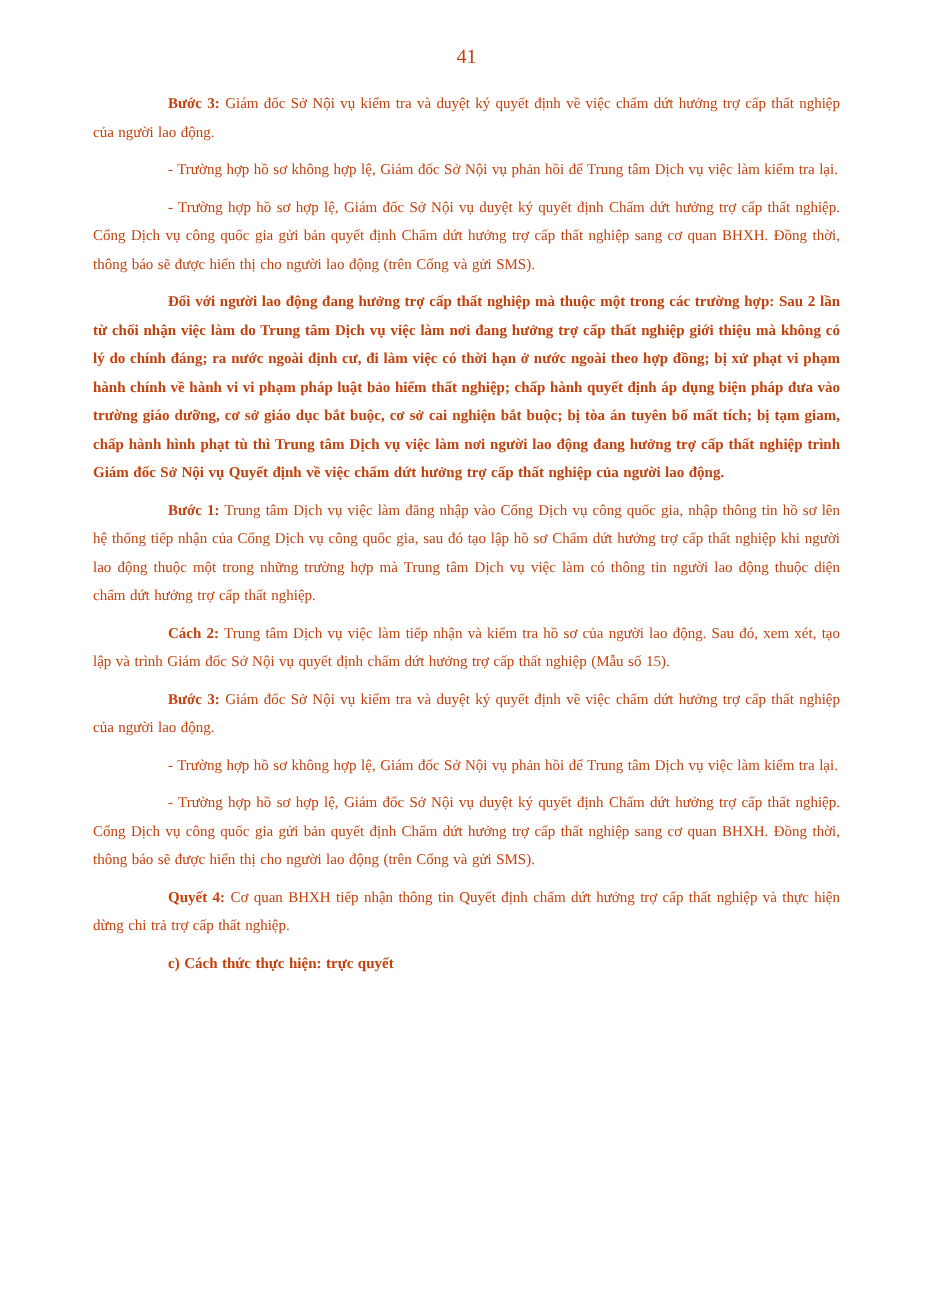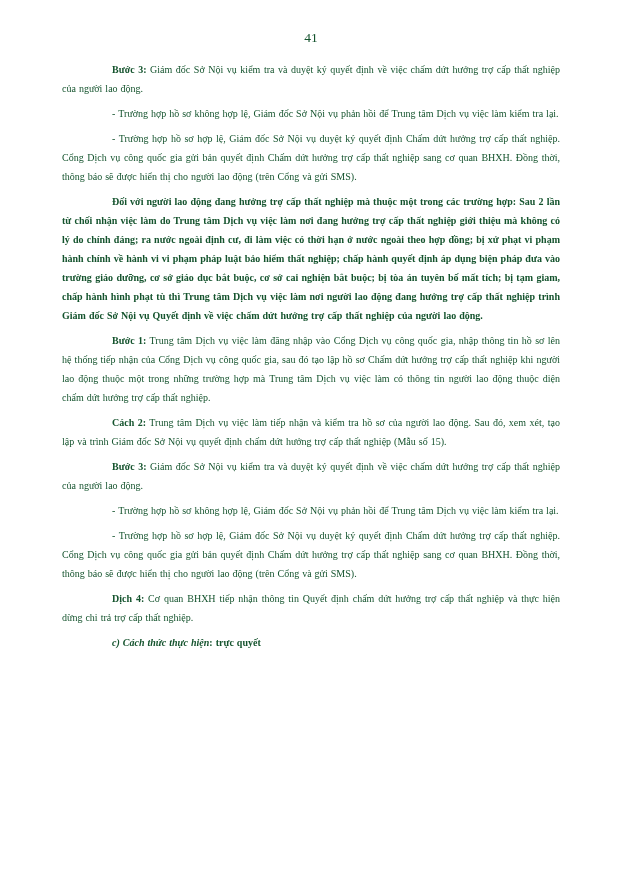--- a/index.html
+++ b/index.html
@@ -8,54 +8,54 @@
     background: #ffffff;
   }
   .page {
     position: relative;
     width: 620px;
     height: 669px;
     background: #ffffff;
     box-sizing: border-box;
     padding: 30px 60px 0 62px;
     font-family: "Liberation Serif", "DejaVu Serif", serif;
-    color: #14532d;
+    color: #c2410c;
     overflow: hidden;
   }
   .page-number {
     text-align: center;
     font-size: 13.5px;
     line-height: 16px;
     margin: 0 0 14px 0;
   }
   .doc-body {
     font-size: 10px;
     line-height: 19px;
   }
   .para {
     margin: 0 0 6px 0;
     text-indent: 50px;
     text-align: justify;
     word-spacing: 0.5px;
   }
   .seg-r  { font-weight: normal; font-style: normal; }
   .seg-b  { font-weight: bold;   font-style: normal; }
-  .seg-bi { font-weight: bold;   font-style: italic; }
+  .seg-bi { font-weight: bold;   }
 </style>
 </head>
 <body>
 
 <div class="page">
   <p class="page-number">41</p>
   <div class="doc-body">
       <p class="para"><span class="seg-b">Bước 3:</span><span class="seg-r"> Giám đốc Sở Nội vụ kiểm tra và duyệt ký quyết định về việc chấm dứt hưởng trợ cấp thất nghiệp của người lao động.</span></p>
       <p class="para"><span class="seg-r">- Trường hợp hồ sơ không hợp lệ, Giám đốc Sở Nội vụ phản hồi để Trung tâm Dịch vụ việc làm kiểm tra lại.</span></p>
       <p class="para"><span class="seg-r">- Trường hợp hồ sơ hợp lệ, Giám đốc Sở Nội vụ duyệt ký quyết định Chấm dứt hưởng trợ cấp thất nghiệp. Cổng Dịch vụ công quốc gia gửi bản quyết định Chấm dứt hưởng trợ cấp thất nghiệp sang cơ quan BHXH. Đồng thời, thông báo sẽ được hiển thị cho người lao động (trên Cổng và gửi SMS).</span></p>
       <p class="para"><span class="seg-b">Đối với người lao động đang hưởng trợ cấp thất nghiệp mà thuộc một trong các trường hợp: Sau 2 lần từ chối nhận việc làm do Trung tâm Dịch vụ việc làm nơi đang hưởng trợ cấp thất nghiệp giới thiệu mà không có lý do chính đáng; ra nước ngoài định cư, đi làm việc có thời hạn ở nước ngoài theo hợp đồng; bị xử phạt vi phạm hành chính về hành vi vi phạm pháp luật bảo hiểm thất nghiệp; chấp hành quyết định áp dụng biện pháp đưa vào trường giáo dưỡng, cơ sở giáo dục bắt buộc, cơ sở cai nghiện bắt buộc; bị tòa án tuyên bố mất tích; bị tạm giam, chấp hành hình phạt tù thì Trung tâm Dịch vụ việc làm nơi người lao động đang hưởng trợ cấp thất nghiệp trình Giám đốc Sở Nội vụ Quyết định về việc chấm dứt hưởng trợ cấp thất nghiệp của người lao động.</span></p>
       <p class="para"><span class="seg-b">Bước 1:</span><span class="seg-r"> Trung tâm Dịch vụ việc làm đăng nhập vào Cổng Dịch vụ công quốc gia, nhập thông tin hồ sơ lên hệ thống tiếp nhận của Cổng Dịch vụ công quốc gia, sau đó tạo lập hồ sơ Chấm dứt hưởng trợ cấp thất nghiệp khi người lao động thuộc một trong những trường hợp mà Trung tâm Dịch vụ việc làm có thông tin người lao động thuộc diện chấm dứt hưởng trợ cấp thất nghiệp.</span></p>
       <p class="para"><span class="seg-b">Cách 2:</span><span class="seg-r"> Trung tâm Dịch vụ việc làm tiếp nhận và kiểm tra hồ sơ của người lao động. Sau đó, xem xét, tạo lập và trình Giám đốc Sở Nội vụ quyết định chấm dứt hưởng trợ cấp thất nghiệp (Mẫu số 15).</span></p>
       <p class="para"><span class="seg-b">Bước 3:</span><span class="seg-r"> Giám đốc Sở Nội vụ kiểm tra và duyệt ký quyết định về việc chấm dứt hưởng trợ cấp thất nghiệp của người lao động.</span></p>
       <p class="para"><span class="seg-r">- Trường hợp hồ sơ không hợp lệ, Giám đốc Sở Nội vụ phản hồi để Trung tâm Dịch vụ việc làm kiểm tra lại.</span></p>
       <p class="para"><span class="seg-r">- Trường hợp hồ sơ hợp lệ, Giám đốc Sở Nội vụ duyệt ký quyết định Chấm dứt hưởng trợ cấp thất nghiệp. Cổng Dịch vụ công quốc gia gửi bản quyết định Chấm dứt hưởng trợ cấp thất nghiệp sang cơ quan BHXH. Đồng thời, thông báo sẽ được hiển thị cho người lao động (trên Cổng và gửi SMS).</span></p>
-      <p class="para"><span class="seg-b">Dịch 4:</span><span class="seg-r"> Cơ quan BHXH tiếp nhận thông tin Quyết định chấm dứt hưởng trợ cấp thất nghiệp và thực hiện dừng chi trả trợ cấp thất nghiệp.</span></p>
+      <p class="para"><span class="seg-b">Quyết 4:</span><span class="seg-r"> Cơ quan BHXH tiếp nhận thông tin Quyết định chấm dứt hưởng trợ cấp thất nghiệp và thực hiện dừng chi trả trợ cấp thất nghiệp.</span></p>
       <p class="para"><span class="seg-bi">c) Cách thức thực hiện</span><span class="seg-b">: trực quyết</span></p>
     </div>
 </div>
 
 </body></html>

